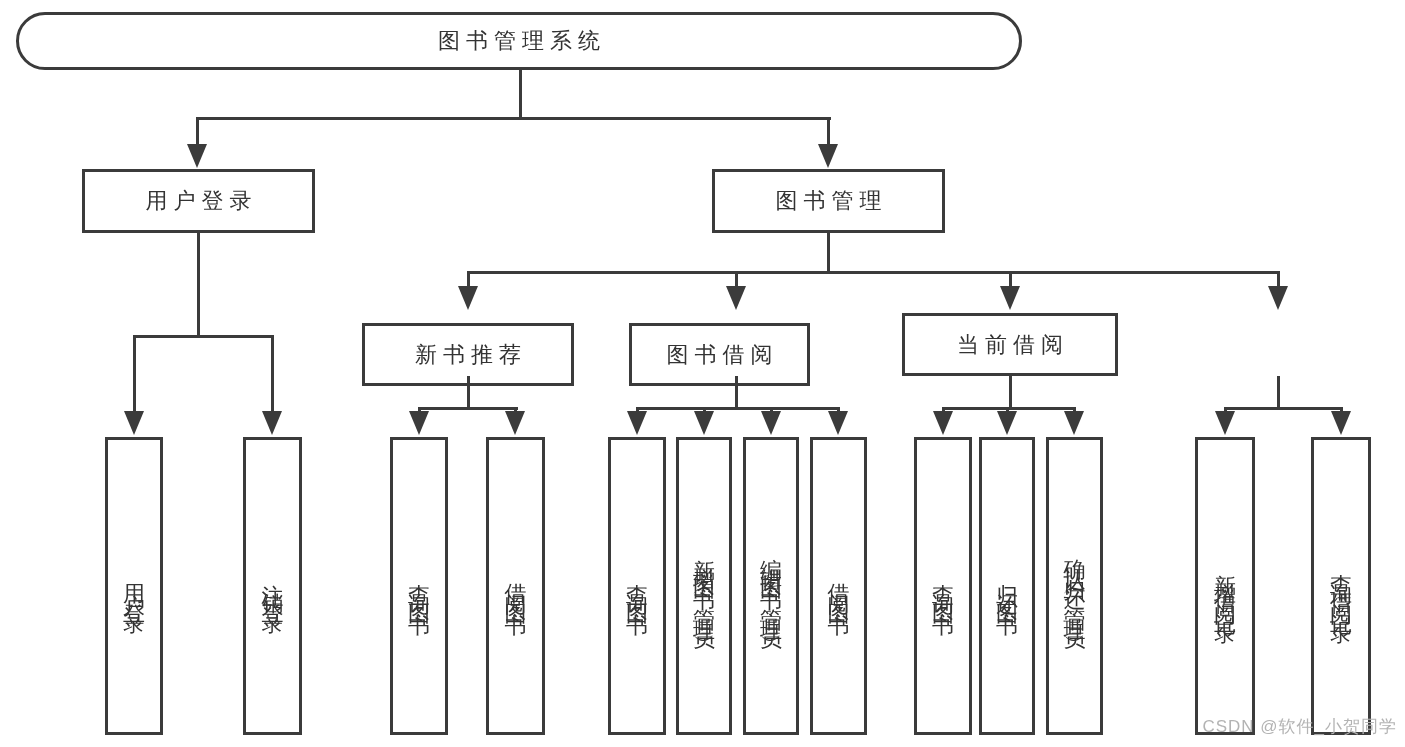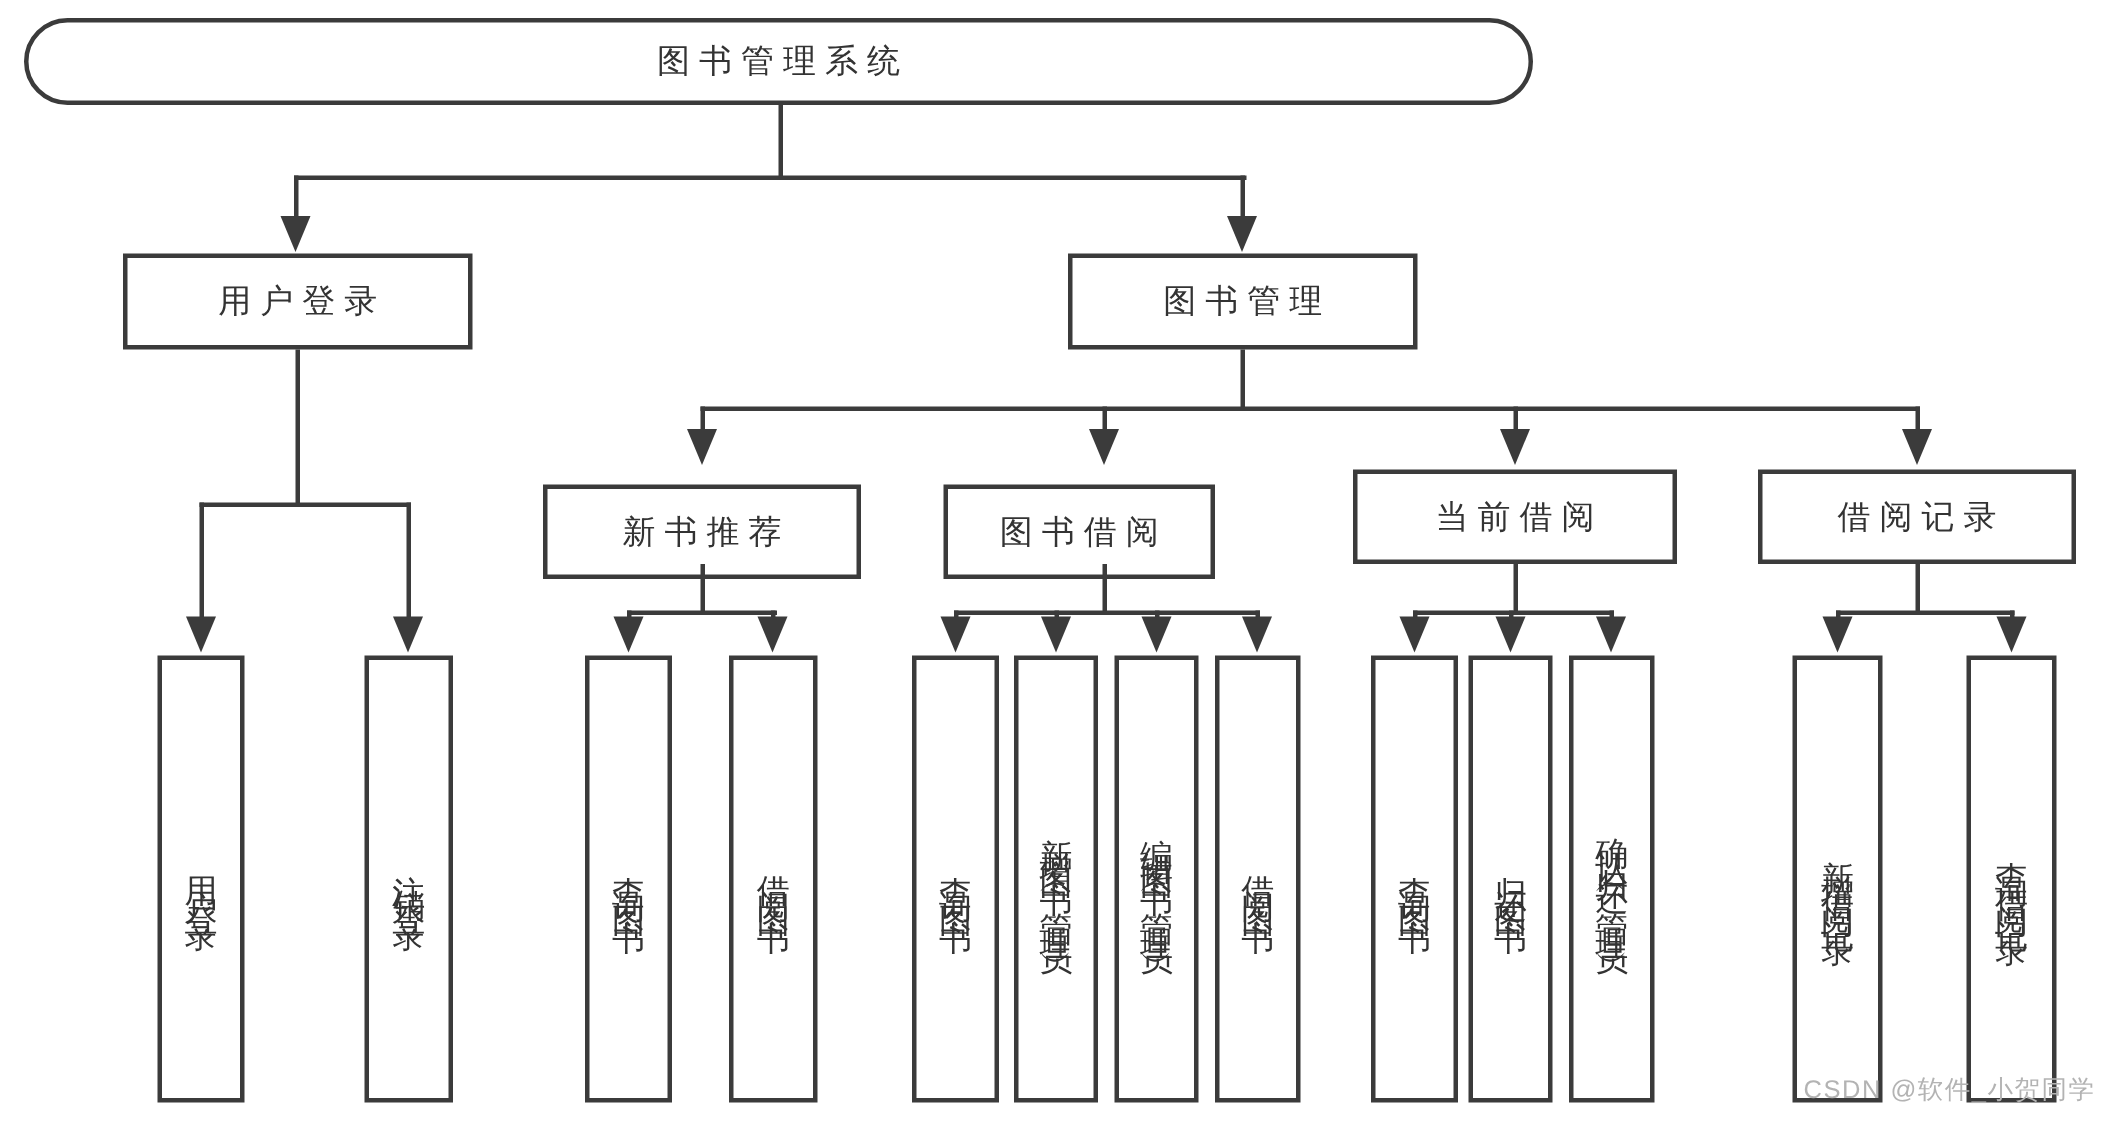--- a/index.html
+++ b/index.html
@@ -102,21 +102,20 @@
   <div class="stem" style="left:735px; top:271px; height:34px;"></div>
   <div class="arr" style="left:726px; top:286px;"></div>
   <div class="stem" style="left:1009px; top:271px; height:34px;"></div>
   <div class="arr" style="left:1000px; top:286px;"></div>
   <div class="stem" style="left:1277px; top:271px; height:34px;"></div>
   <div class="arr" style="left:1268px; top:286px;"></div>
 
   <div class="box hbox" style="left:362px; top:323px; width:212px; height:63px;">新书推荐</div>
   <div class="box hbox" style="left:629px; top:313px; width:181px; height:63px;margin-top:10px;">图书借阅</div>
   <div class="box hbox" style="left:902px; top:313px; width:216px; height:63px;">当前借阅</div>
-  <div class="box hbox" style="left:1172px; top:313px; width:212px; height:63px;">借阅记录</div>
 
   <div class="vline" style="left:467px; top:376px; height:33px;"></div>
   <div class="hline" style="left:418px; top:407px; width:100px;"></div>
   <div class="stem" style="left:418px; top:407px; height:22px;"></div>
   <div class="arr" style="left:409px; top:411px;"></div>
   <div class="stem" style="left:514px; top:407px; height:22px;"></div>
   <div class="arr" style="left:505px; top:411px;"></div>
 
   <div class="vline" style="left:735px; top:376px; height:33px;"></div>
   <div class="hline" style="left:636px; top:407px; width:204px;"></div>

